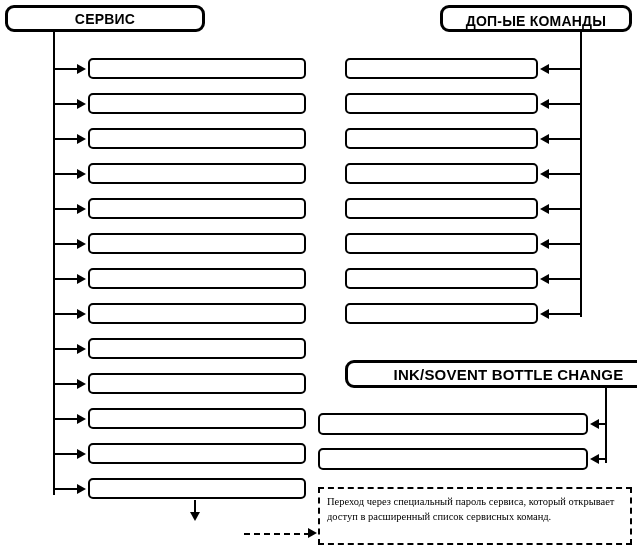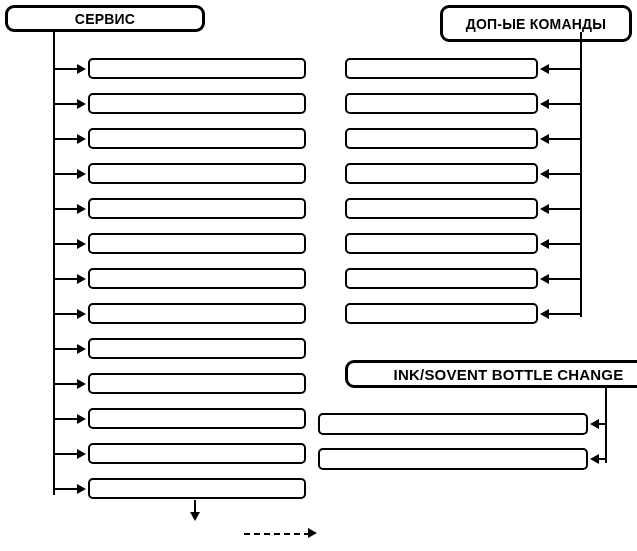--- a/index.html
+++ b/index.html
@@ -181,21 +181,21 @@
       <div class="arrow-r" style="left: 77px; top: 484px;"></div>
     </div>
 
   <div class="vline" style="left:194px;top:500px;height:14px;"></div>
   <div class="arrow-d" style="left:190px;top:512px;"></div>
 
 
   <div class="hline dash" style="left:244px;top:533px;width:66px;"></div>
   <div class="arrow-r" style="left:308px;top:528px;"></div>
 
-  <div class="hdr-box" id="hdr-extra" style="left:440px;top:5px;width:192px;height:37px;">
+  <div class="hdr-box" id="hdr-extra" style="left:440px;top:5px;width:192px;height:27px;align-items:flex-end;">
     <span>ДОП-ЫЕ КОМАНДЫ</span>
   </div>
 
   <div class="vline" id="right-trunk" style="left:580px;top:32px;height:285px;"></div>
 
   <div id="right-items">
       <div class="item-box" style="left: 345px; top: 58px; width: 193px; height: 21px;">
         <span class="idx"></span>
         <span></span>
       </div>
@@ -259,14 +259,17 @@
       <div class="hline" style="top: 423px; left: 599px; width: 7px;"></div>
       <div class="arrow-l" style="left: 590px; top: 419px;"></div>
       <div class="item-box tight" style="left: 318px; top: 448px; width: 270px; height: 22px;">
         <span class="idx"></span>
         <span></span>
       </div>
       <div class="hline" style="top: 458px; left: 599px; width: 7px;"></div>
       <div class="arrow-l" style="left: 590px; top: 454px;"></div>
     </div>
 
+  <div class="note-box" style="left:318px;top:487px;width:314px;height:58px;">
+    <span>Переход через специальный пароль сервиса, который открывает доступ в расширенный список сервисных команд.</span>
+  </div>
 
 </div>
 
 </body></html>

